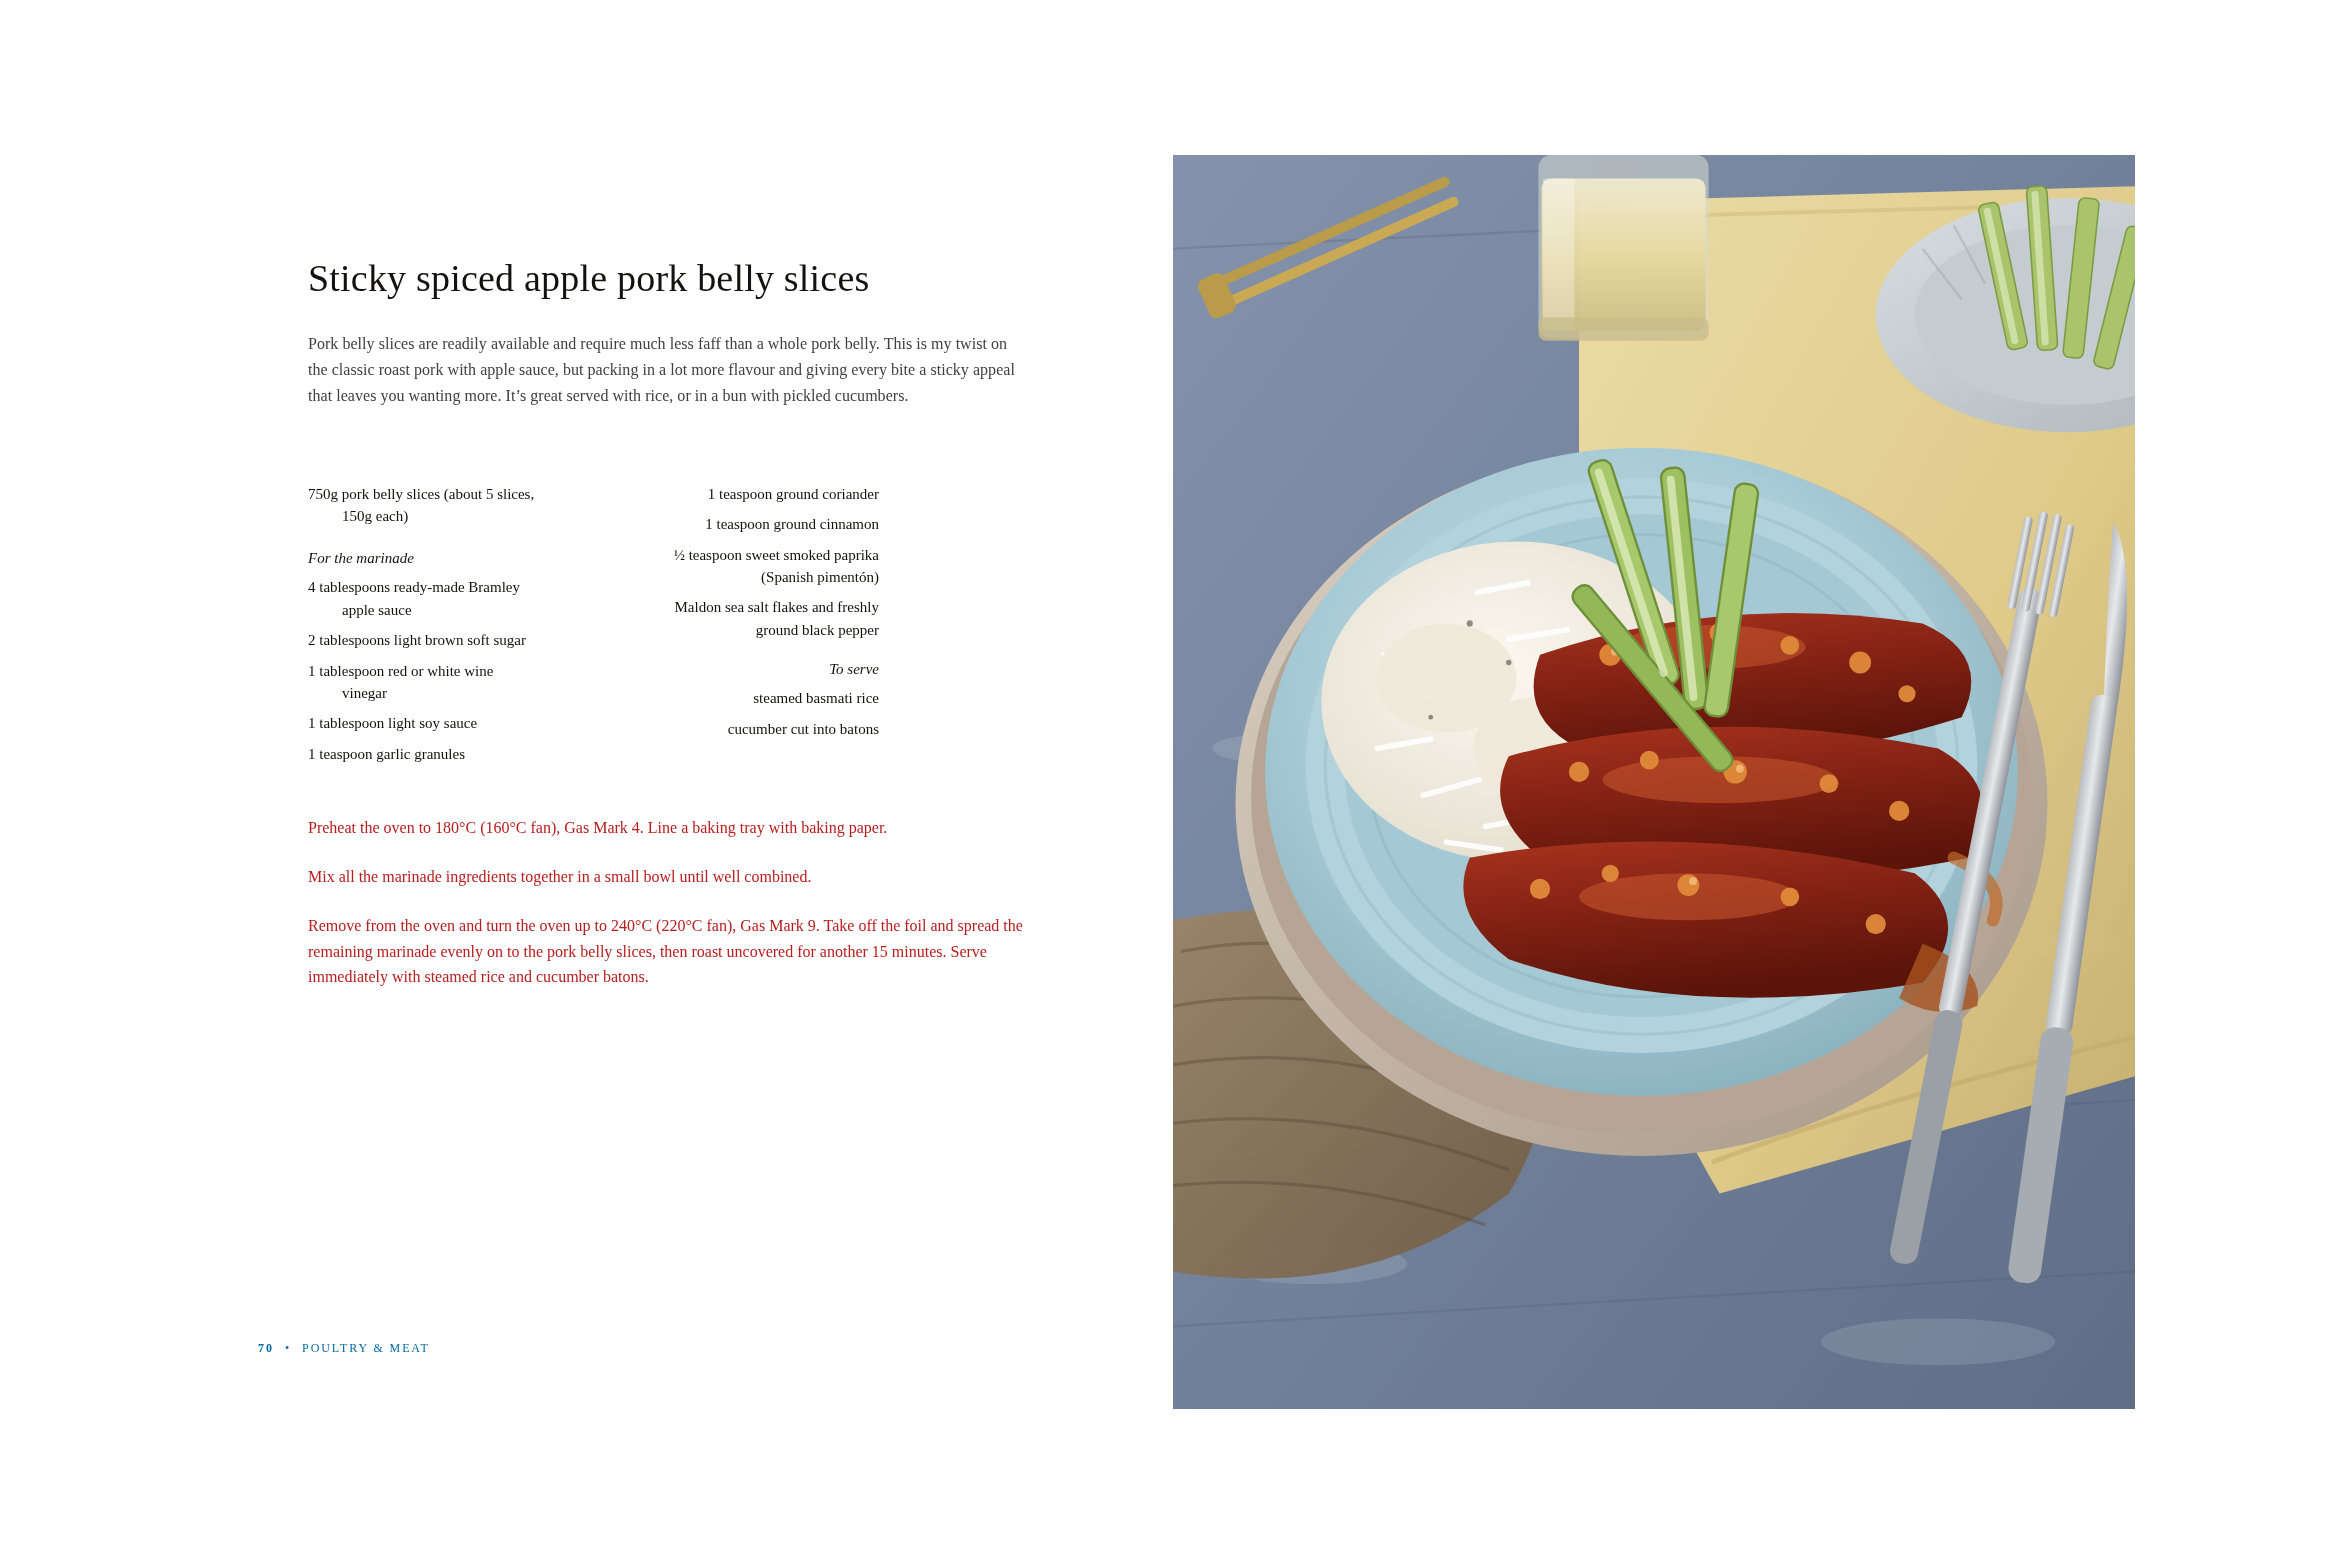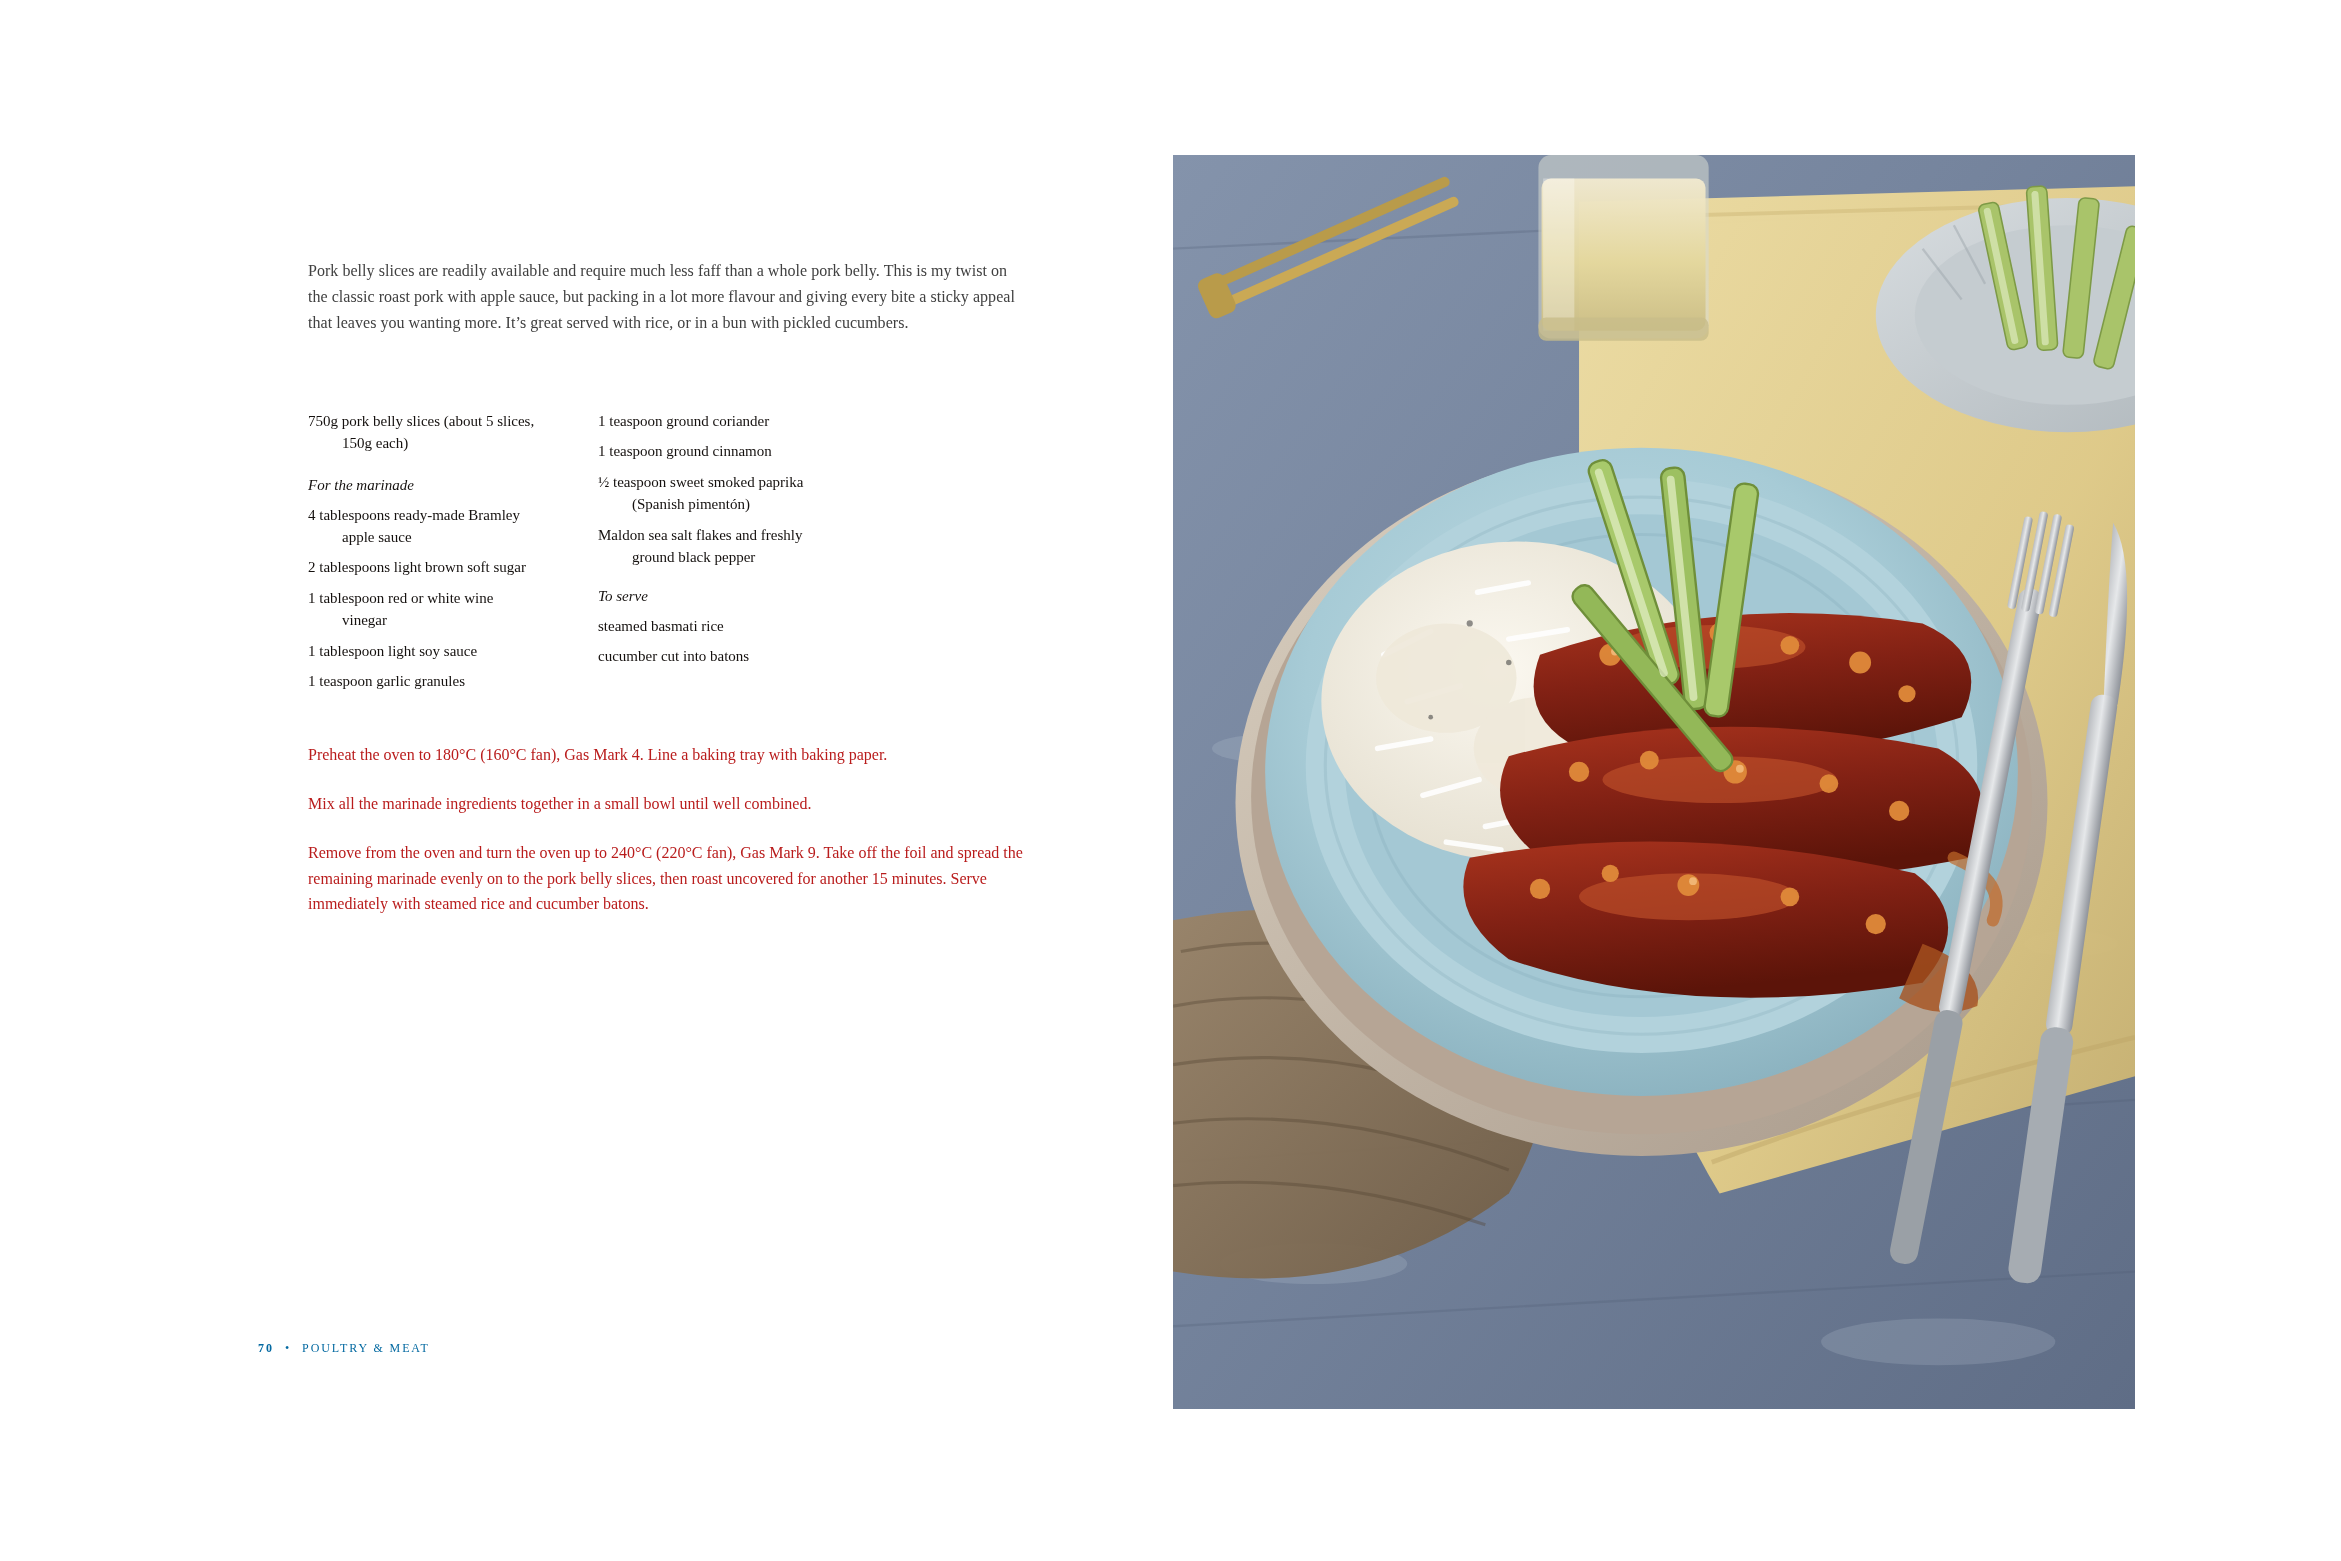--- a/index.html
+++ b/index.html
@@ -60,21 +60,21 @@
     color: #15110f;
     text-transform: uppercase;
   }
   .ing-col {
     width: 290px;
     font-size: 15px;
     line-height: 1.47;
     color: #15110f;
     margin-top: 29px;
   }
-  .ing-col.second { width: 281px; }
+  .ing-col.second { width: 281px; text-align: right; }
   .ing-item {
     margin-bottom: 8.6px;
     text-indent: 0;
     padding-left: 17px;
     text-indent: -17px;
   }
   .ing-item .cont {
     display: block;
     padding-left: 17px;
     text-indent: 0;
@@ -136,20 +136,21 @@
   }
   .photo svg { display: block; }
 </style>
 </head>
 <body>
 
 <div class="page">
 
   <div class="text-col">
 
+    <h1 class="recipe-title">Sticky spiced apple pork belly slices</h1>
 
     <p class="intro">Pork belly slices are readily available and require much less faff than a whole pork belly. This is my twist on the classic roast pork with apple sauce, but packing in a lot more flavour and giving every bite a sticky appeal that leaves you wanting more. It’s great served with rice, or in a bun with pickled cucumbers.</p>
 
     <div class="ing-block">
 
 
       <div class="ing-col">
         <div class="ing-item">
           <span>750g pork belly slices (about 5 slices,</span>
           <span class="cont">150g each)</span>

